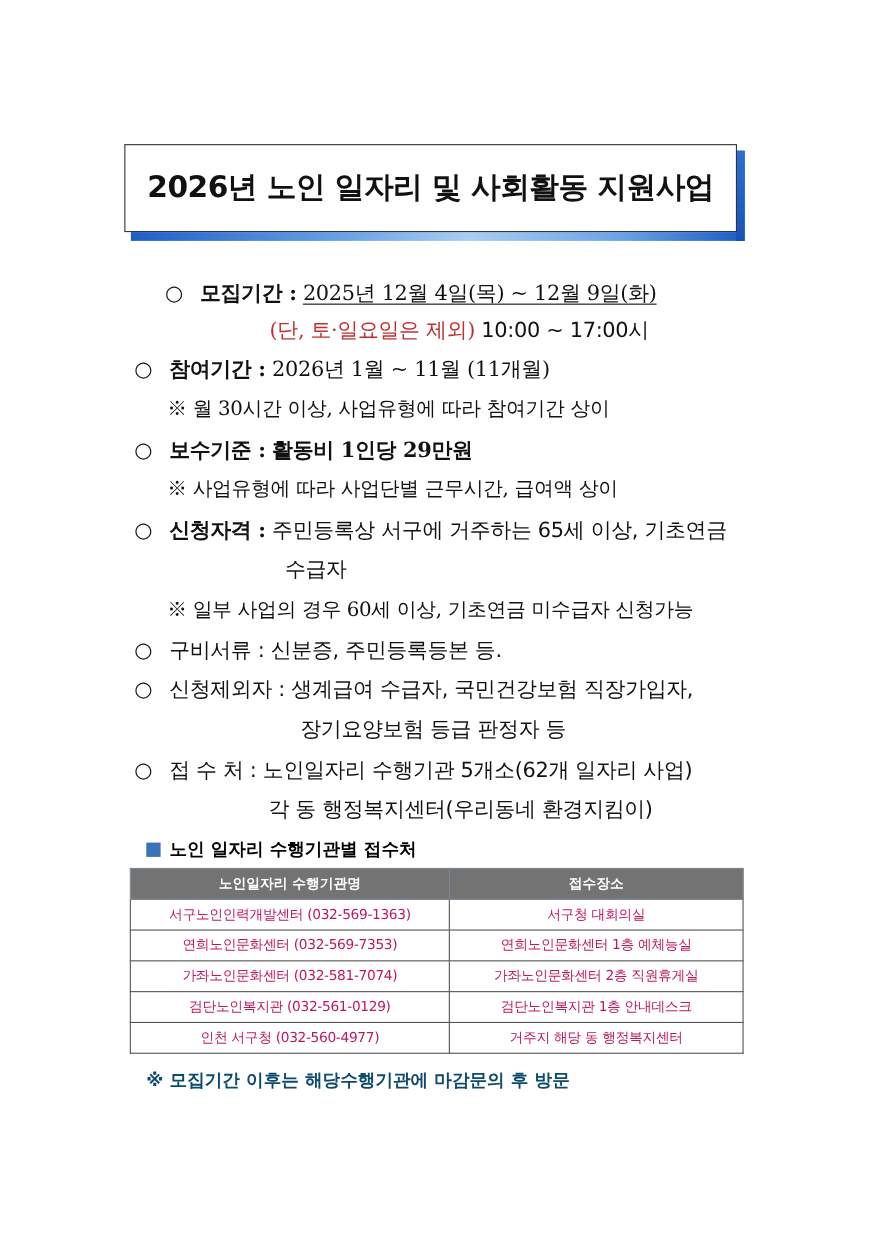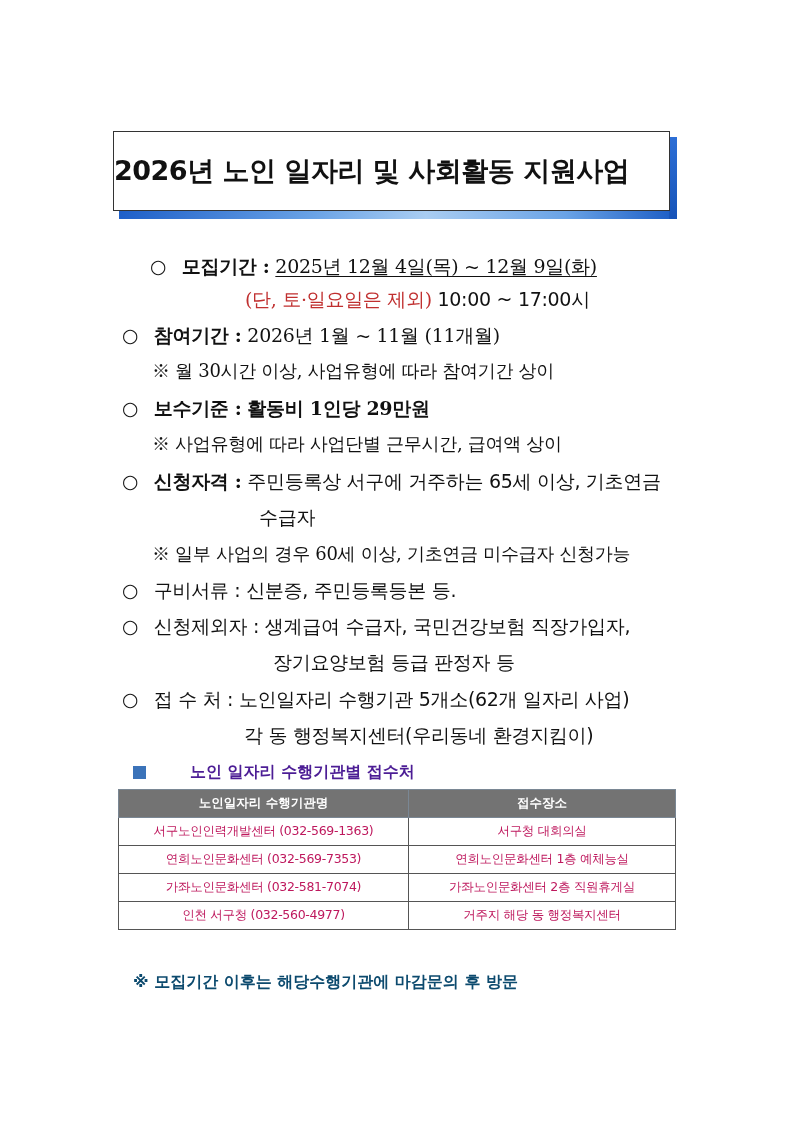--- a/index.html
+++ b/index.html
@@ -12,35 +12,35 @@
       position: absolute; left: 6px; top: 6px; width: 558px; height: 82px;
       background: linear-gradient(90deg, #1e5fc8 0%, #6aa3e6 35%, #a9cdf2 55%, #6aa3e6 80%, #1a5bc4 100%);
     }
     .title-shadow::after {
       content: ""; position: absolute; right: 0; top: 0; width: 8px; height: 100%;
       background: linear-gradient(180deg, #2d6fd6, #1653b8);
     }
     .title-box {
       position: absolute; left: 0; top: 0; width: 555px; height: 78px;
       background: #fff; border: 1.5px solid #333;
-      display: flex; flex-direction: row; align-items: center; 
+      display: flex; flex-direction: column; align-items: center; justify-content: center;
       font-family: "DejaVu Sans", "Liberation Sans", sans-serif; font-weight: bold;
       font-size: 27px; line-height: 38px; color: #111; letter-spacing: -0.5px;
     }
     .line { position: absolute; white-space: nowrap; font-size: 19px; letter-spacing: -0.3px; }
     .bullet { display: inline-block; width: 26px; }
     .label { font-weight: bold; }
     .u { text-decoration: underline; text-underline-offset: 3px; }
     .red { color: #c03030; }
     .sans { font-family: "DejaVu Sans", "Liberation Sans", sans-serif; }
     .note { font-size: 18px; }
     .section-head {
       position: absolute; left: 133px; top: 762px; white-space: nowrap;
       font-family: "DejaVu Sans", "Liberation Sans", sans-serif; font-weight: bold;
-      font-size: 16px; color: #4c1d95; display: flex; align-items: center; gap: 36px;
+      font-size: 16px; color: #000000; display: flex; align-items: center;
     }
     .sq { width: 13px; height: 13px; background: #3b73b9; margin-right: 8px; display: inline-block; }
     table.agencies {
       position: absolute; left: 118px; top: 789px; width: 558px; border-collapse: collapse;
       font-family: "DejaVu Sans", "Liberation Sans", sans-serif; font-size: 12.5px;
     }
     table.agencies th {
       background: #737373; color: #fff; height: 25px; font-weight: bold; font-size: 12.5px;
       border: 1px solid #7a8794;
     }
@@ -135,19 +135,23 @@
     </tr>
     <tr>
       <td>연희노인문화센터 (032-569-7353)</td>
       <td>연희노인문화센터 1층 예체능실</td>
     </tr>
     <tr>
       <td>가좌노인문화센터 (032-581-7074)</td>
       <td>가좌노인문화센터 2층 직원휴게실</td>
     </tr>
     <tr>
+      <td>검단노인복지관 (032-561-0129)</td>
+      <td>검단노인복지관 1층 안내데스크</td>
+    </tr>
+    <tr>
       <td>인천 서구청 (032-560-4977)</td>
       <td>거주지 해당 동 행정복지센터</td>
     </tr>
   </tbody>
 </table>
 
 <div class="footer-note">※ 모집기간 이후는 해당수행기관에 마감문의 후 방문</div>
 
 </body></html>

